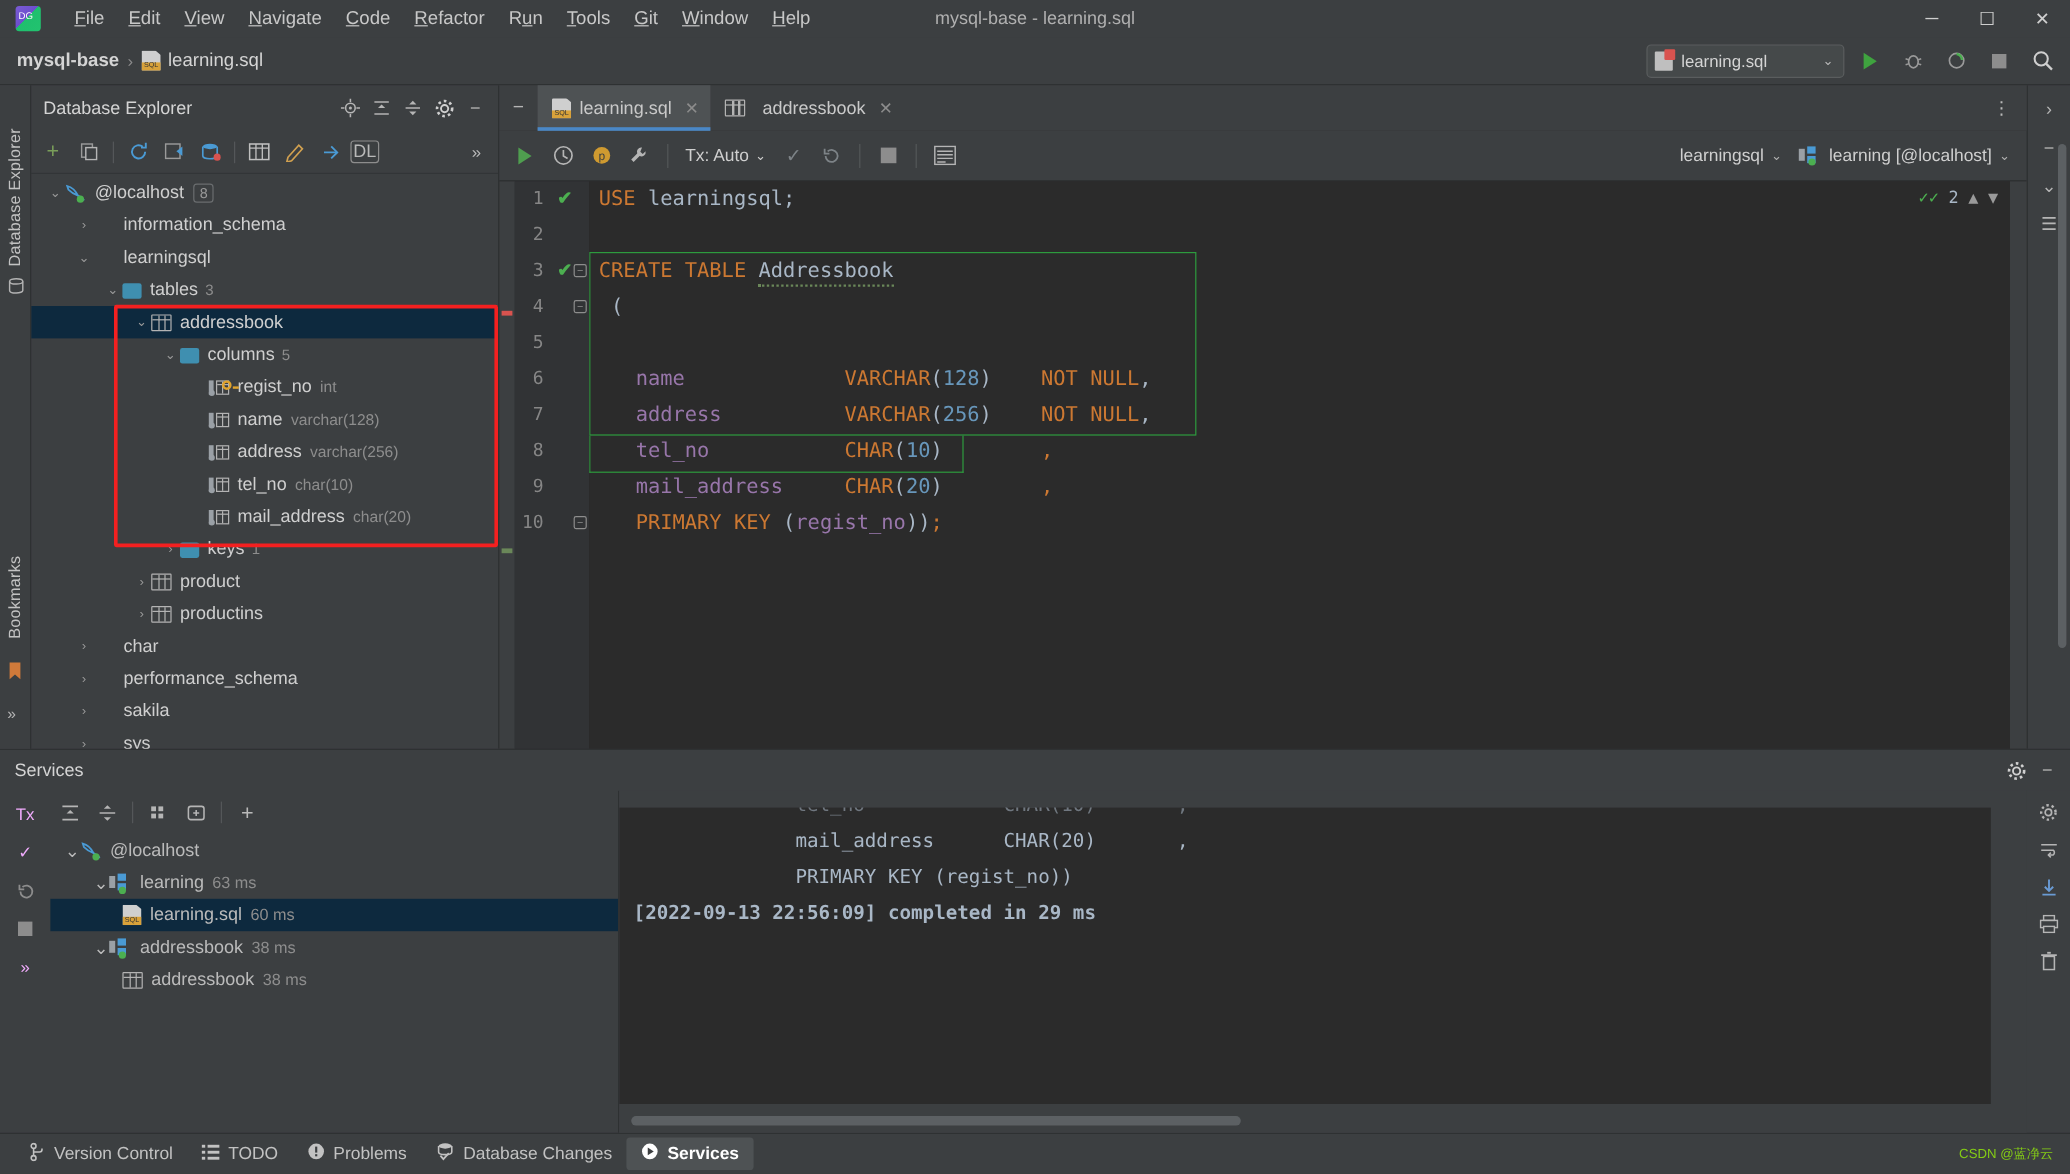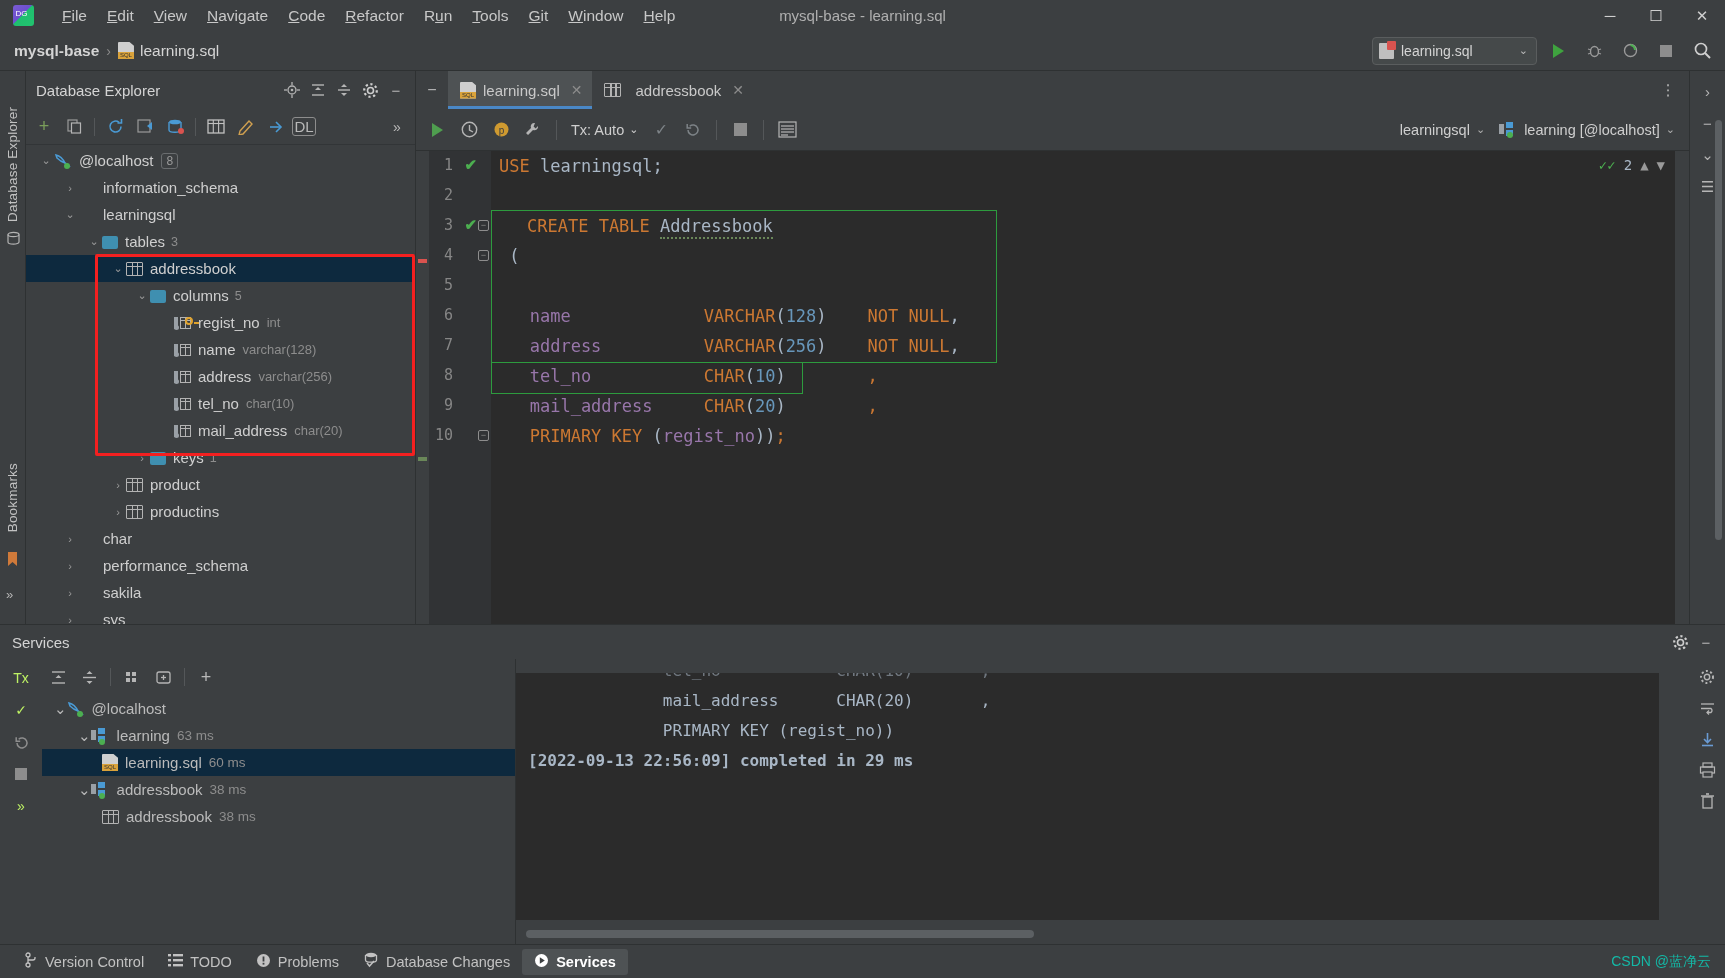--- a/index.html
+++ b/index.html
@@ -139,38 +139,38 @@
   .vbar-right { width:14px; background:#3c3f41; flex:0 0 14px; position:relative;}
 
   .rightstrip { width:36px; flex:0 0 36px; background:#3c3f41; border-left:1px solid #2e3132; display:flex; flex-direction:column; align-items:center; padding-top:6px; gap:4px;}
   .rs-ico { width:28px;height:28px;display:flex;align-items:center;justify-content:center;color:#b5b5b5;font-size:15px;border-radius:3px;}
 
   
   .services { height: 320px; flex:0 0 320px; background:#3c3f41; display:flex; flex-direction:column; border-top:1px solid #2e3132;}
   .svc-head { height:34px; display:flex; align-items:center; padding:0 6px 0 12px; font-size:15px; color:#d4d4d4;}
   .svc-body { flex:1; display:flex; min-height:0; }
   .svc-txcol { width:42px; flex:0 0 42px; display:flex; flex-direction:column; align-items:center; padding-top:4px; gap:2px; }
-  .svc-txcol .tl { width:30px;height:30px;display:flex;align-items:center;justify-content:center;color:#bef264;font-size:14px;}
+  .svc-txcol .tl { width:30px;height:30px;display:flex;align-items:center;justify-content:center;color:#f0abfc;font-size:14px;}
   .svc-left { width:474px; flex:0 0 474px; display:flex; flex-direction:column; border-right:1px solid #2e3132;}
   .svc-toolbar { height:36px; display:flex; align-items:center; gap:3px; padding-left:2px;}
   .svc-tree { flex:1; position:relative; font-size:15px; }
   .svc-row { height:27px; display:flex; align-items:center; white-space:nowrap;}
   .svc-row.sel { background:#0d293e; }
   .ms { color:#8d8d8d; font-size:13.5px; margin-left:7px;}
   .svc-right { flex:1; position:relative; background:#3c3f41; min-width:0; overflow:hidden;}
   .console { position:absolute; left:0; right:30px; top:14px; bottom:24px; background:#2b2b2b; font-family:"DejaVu Sans Mono", monospace; font-size:16px; color:#a9b7c6; overflow:hidden;}
   .console .line { position:absolute; white-space:pre;}
   .hscroll { position:absolute; left:10px; bottom:6px; height:8px; background:#5c6063; border-radius:4px;}
   .svc-rightstrip { width:36px; flex:0 0 36px; background:#3c3f41; display:flex; flex-direction:column; align-items:center; padding-top:4px; gap:3px;}
 
   
   .statusbar { height:34px; flex:0 0 34px; background:#3c3f41; display:flex; align-items:center; padding-left:12px; gap:0px; border-top:1px solid #2e3132;}
   .sb-item { display:flex; align-items:center; gap:7px; font-size:14.5px; color:#c2c2c2; padding:4px 12px; border-radius:3px;}
   .sb-item.active { background:#4e5254; color:#ffffff; font-weight:bold;}
-  .sb-right { margin-left:auto; padding-right:14px; font-size:14px; color:#14b8a6;}
+  .sb-right { margin-left:auto; padding-right:14px; font-size:11px; color:#84cc16;}
 </style>
 </head>
 <body>
 
 <div class="app">
 
   <div class="menubar">
     <div class="logo">
         <div class="logo-box"></div>
       </div>
@@ -606,21 +606,21 @@
           <div class="green-block" style="left:0px; top:59px; width:506px; height:153px;"></div>
           <div class="green-block" style="left:0px; top:212px; width:312px; height:31px; border-top:none;"></div>
           <div class="inspect">
             <span style="color:#4caf50;font-weight:bold;">✓✓</span>
             <span>2</span>
             <span style="color:#9a9a9a;">▲</span>
             <span style="color:#9a9a9a;">▼</span>
           </div>
         <div class="cl" style="top: 5px;"><span class="k">USE </span><span class="id">learningsql</span><span class="punc">;</span></div>
             <div class="cl" style="top: 35px;"></div>
-            <div class="cl" style="top: 65px; margin-left: 28px;"><span class="k">CREATE TABLE </span><span class="id squig">Addressbook</span></div>
+            <div class="cl" style="top: 65px;"><span class="k">CREATE TABLE </span><span class="id squig">Addressbook</span></div>
             <div class="cl" style="top: 95px;"><span class="punc"> (</span></div>
             <div class="cl" style="top: 155px;"><span class="col">   name</span><span class="id">             </span><span class="k">VARCHAR</span><span class="punc">(</span><span class="num">128</span><span class="punc">)</span><span class="id">    </span><span class="k">NOT NULL</span><span class="punc">,</span></div>
             <div class="cl" style="top: 185px;"><span class="col">   address</span><span class="id">          </span><span class="k">VARCHAR</span><span class="punc">(</span><span class="num">256</span><span class="punc">)</span><span class="id">    </span><span class="k">NOT NULL</span><span class="punc">,</span></div>
             <div class="cl" style="top: 215px;"><span class="col">   tel_no</span><span class="id">           </span><span class="k">CHAR</span><span class="punc">(</span><span class="num">10</span><span class="punc">)</span><span class="id">        </span><span class="k">,</span></div>
             <div class="cl" style="top: 245px;"><span class="col">   mail_address</span><span class="id">     </span><span class="k">CHAR</span><span class="punc">(</span><span class="num">20</span><span class="punc">)</span><span class="id">        </span><span class="k">,</span></div>
             <div class="cl" style="top: 275px;"><span class="k">   PRIMARY KEY </span><span class="punc">(</span><span class="col">regist_no</span><span class="punc">))</span><span class="k">;</span></div>
           </div>
         <div class="vbar-right"></div>
       </div>
     </div>

